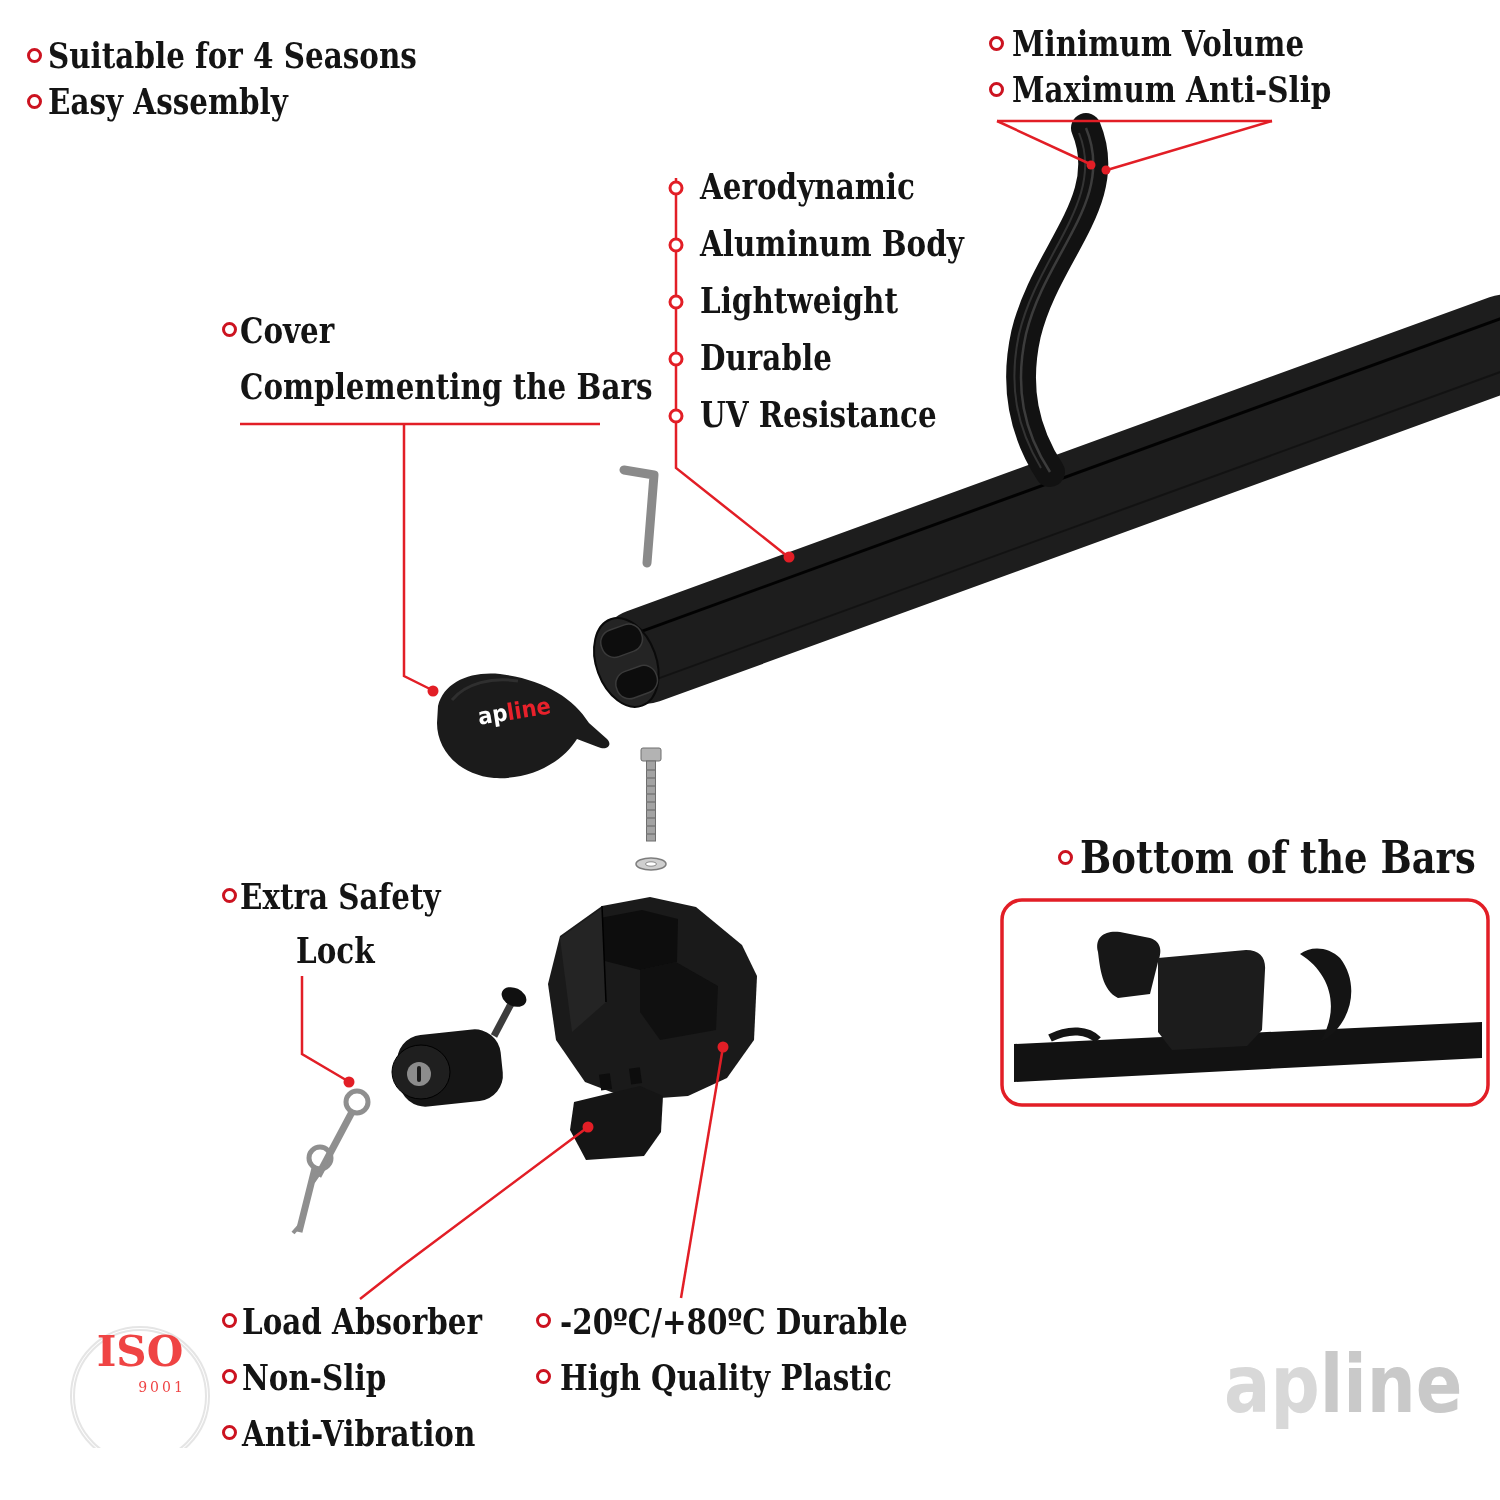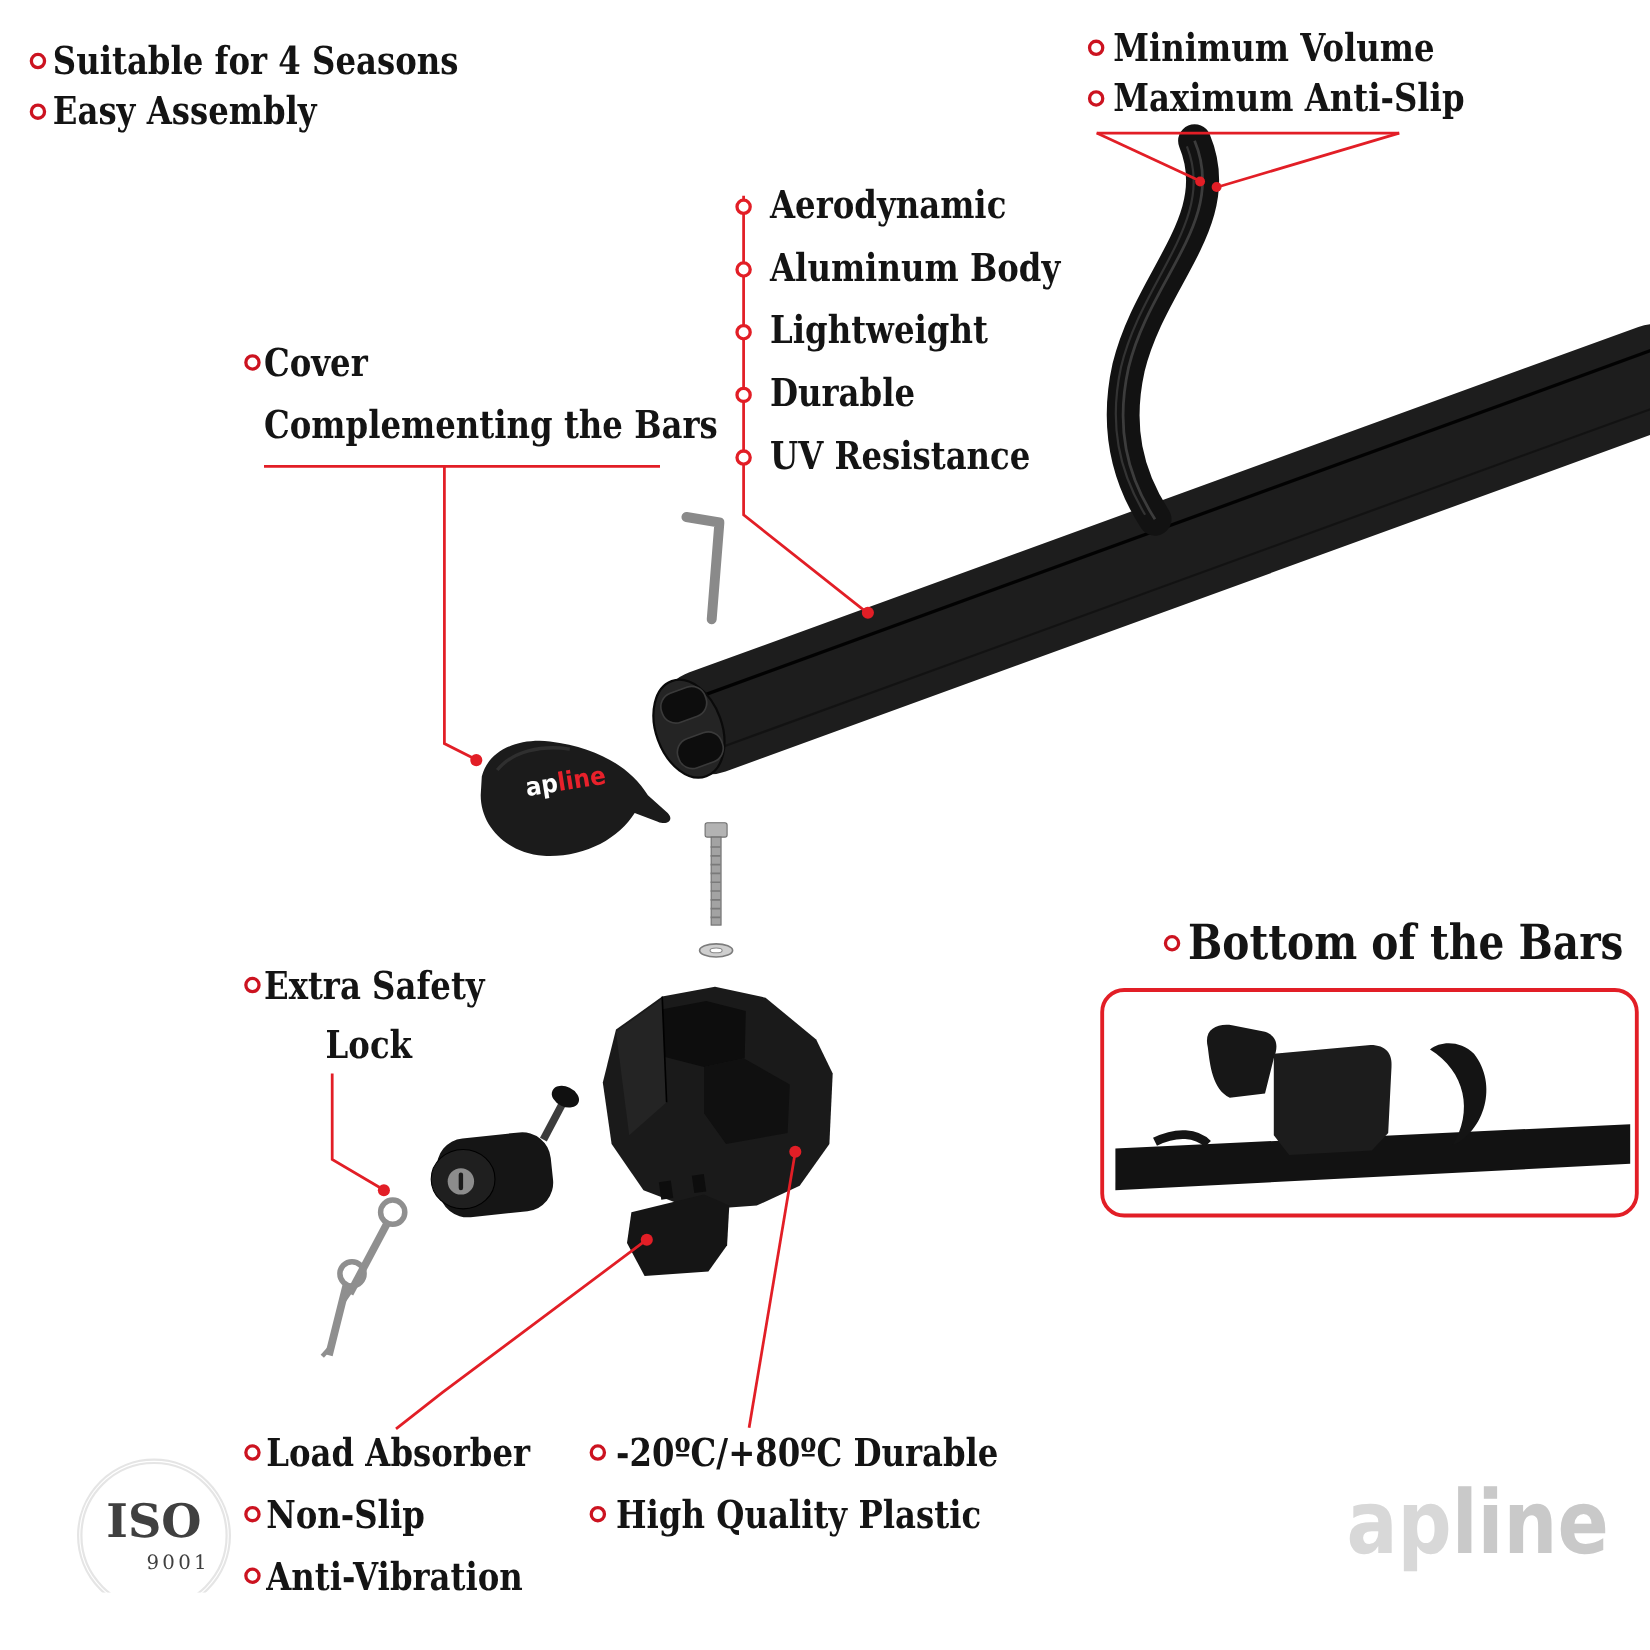--- a/index.html
+++ b/index.html
@@ -13,23 +13,23 @@
   .ring{position:absolute;width:9px;height:9px;border:3px solid #cc1320;border-radius:50%;background:transparent;}
   .logo-cover{position:absolute;left:476px;top:704px;font-family:"DejaVu Sans","Liberation Sans",sans-serif;
          font-weight:800;font-size:23px;transform:rotate(-9deg) scaleX(.92);transform-origin:left top;white-space:nowrap;}
   .logo-cover .p1{color:#ffffff;}
   .logo-cover .p2{color:#e8212b;}
   .logo-wm{position:absolute;left:1224px;top:1338px;font-family:"DejaVu Sans","Liberation Sans",sans-serif;
          font-weight:800;font-size:80px;transform:scaleX(.86);transform-origin:left top;white-space:nowrap;}
   .logo-wm .p1{color:#d8d8d8;}
   .logo-wm .p2{color:#c9c9c9;}
   .iso{position:absolute;left:70px;top:1326px;width:130px;height:130px;border:5px double #e5e5e5;border-radius:50%;
-       display:flex;flex-direction:column;align-items:center;justify-content:center;color:#404040;}
+       display:flex;flex-direction:column;align-items:center;color:#ef4444;}
   .iso .iso-t{font-weight:700;font-size:42px;line-height:1;}
-  .iso .iso-s{font-size:18px;letter-spacing:3px;margin-top:6px;margin-left:44px;}
+  .iso .iso-s{font-size:14px;letter-spacing:3px;margin-top:6px;margin-left:44px;}
 </style>
 </head>
 <body>
 
 <div id="stage">
 
   <svg id="art" width="1500" height="1500" viewBox="0 0 1500 1500">
 
     <g transform="rotate(-20 600 672)">
       <rect x="600" y="624" width="1010" height="96" rx="46" fill="#1d1d1d"></rect>

